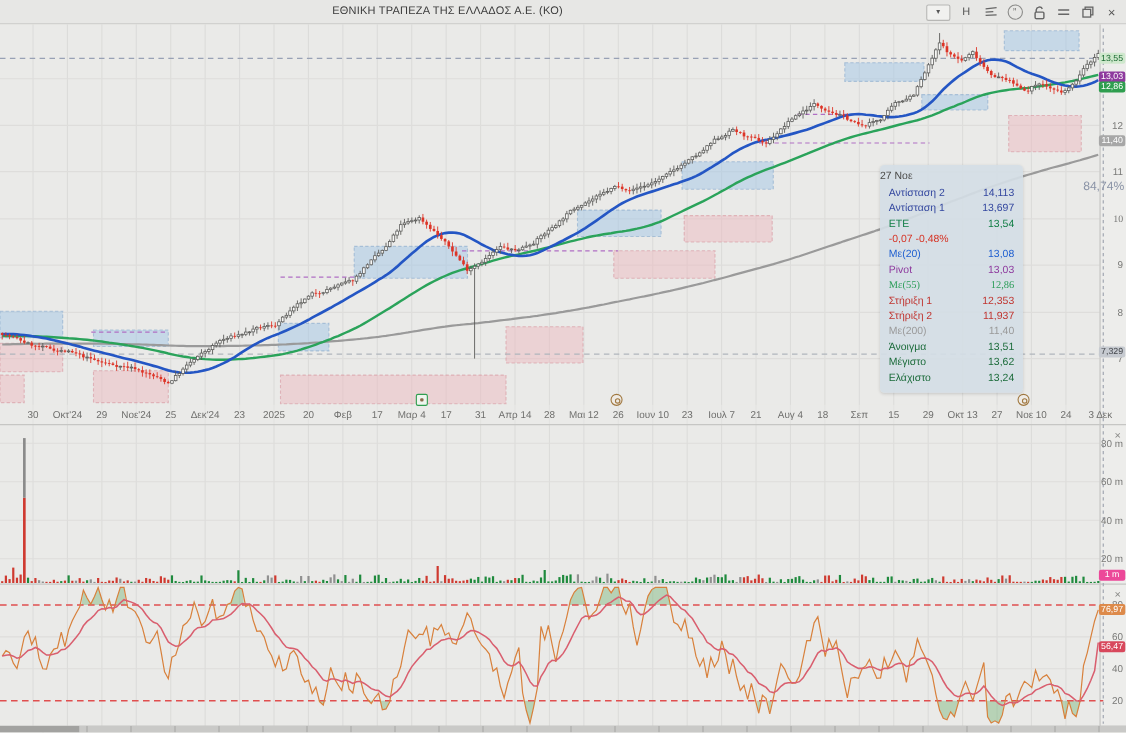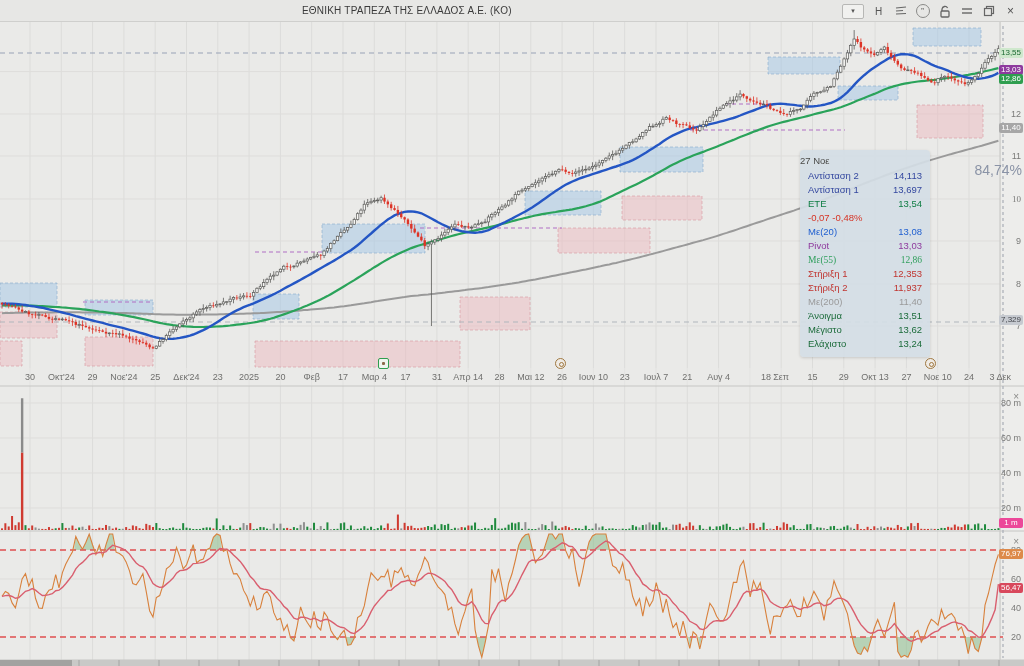--- a/index.html
+++ b/index.html
@@ -8,21 +8,21 @@
   #titlebar{position:absolute;left:0;top:0;width:1024px;height:22px;background:#e7e7e5;
             border-bottom:1px solid #cfcfcd;box-sizing:border-box;}
   #wtitle{position:absolute;left:302px;top:5px;font-size:10px;color:#3a3a3a;letter-spacing:.2px;}
   #tbicons{position:absolute;right:6px;top:0;height:22px;display:flex;align-items:center;gap:7px;}
   .tb-ico{min-width:15px;height:15px;display:flex;align-items:center;justify-content:center;
           color:#5a5a5a;font-size:11px;cursor:pointer;}
   .tb-box{border:1px solid #b7b7b5;border-radius:2px;background:#f1f1ef;width:20px;height:13px;font-size:8px;color:#666;}
   .tb-circ{border:1.2px solid #8a8a88;border-radius:50%;width:12px;height:12px;font-size:9px;line-height:9px;color:#6a6a68;}
   svg#cv{position:absolute;left:0;top:0;}
   .axlab{position:absolute;transform:translateY(-50%);font-size:9px;color:#7a7a78;right:3px;}
-  .pctlab{position:absolute;transform:translateY(-50%);font-size:14px;color:#8a93a6;right:2px;}
+  .pctlab{position:absolute;transform:translateY(-50%);font-size:11px;color:#8a93a6;right:2px;}
   .badge{position:absolute;left:999px;width:24px;transform:translateY(-50%);text-align:center;
          font-size:8px;border-radius:2px;padding:1px 0;line-height:8px;}
   .xlab{position:absolute;transform:translateX(-50%);font-size:9px;color:#6f6f6d;top:372px;white-space:nowrap;}
   .pane-x{position:absolute;right:5px;font-size:10px;color:#8a8a88;cursor:pointer;line-height:10px;}
   #tooltip{position:absolute;left:800px;top:150px;width:130px;background:rgba(212,221,229,0.92);
            border-radius:4px;box-shadow:0 1px 3px rgba(0,0,0,.15);padding:3px 0 6px;}
   .tt-head{text-align:left;font-size:9.5px;color:#4a4a48;padding:2px 0 3px;}
   .tt-row{display:flex;justify-content:space-between;padding:0 8px;font-size:9.5px;line-height:14px;}
   #scrollbar{position:absolute;left:0;top:660px;width:1024px;height:6px;
      background:repeating-linear-gradient(90deg,#c9c9c7 0,#c9c9c7 38px,#b7b7b5 38px,#b7b7b5 40px);}
@@ -1116,21 +1116,21 @@
       <span class="xlab" style="left:436.90000000000003px;">31</span>
       <span class="xlab" style="left:468.2px;">Απρ 14</span>
       <span class="xlab" style="left:499.5px;">28</span>
       <span class="xlab" style="left:530.8px;">Μαι 12</span>
       <span class="xlab" style="left:562.1px;">26</span>
       <span class="xlab" style="left:593.4px;">Ιουν 10</span>
       <span class="xlab" style="left:624.7px;">23</span>
       <span class="xlab" style="left:656px;">Ιουλ 7</span>
       <span class="xlab" style="left:687.3000000000001px;">21</span>
       <span class="xlab" style="left:718.6px;">Αυγ 4</span>
-      <span class="xlab" style="left:766px;">18</span>
+      <span class="xlab" style="left:748px;">18</span>
       <span class="xlab" style="left:781.2px;">Σεπ</span>
       <span class="xlab" style="left:812.5px;">15</span>
       <span class="xlab" style="left:843.8000000000001px;">29</span>
       <span class="xlab" style="left:875.1px;">Οκτ 13</span>
       <span class="xlab" style="left:906.4px;">27</span>
       <span class="xlab" style="left:937.7px;">Νοε 10</span>
       <span class="xlab" style="left:969px;">24</span>
       <span class="xlab" style="left:1000.3000000000001px;">3 Δεκ</span>
       <span class="axlab" style="top:403px;">80 m</span>
       <span class="axlab" style="top:438px;">60 m</span>

